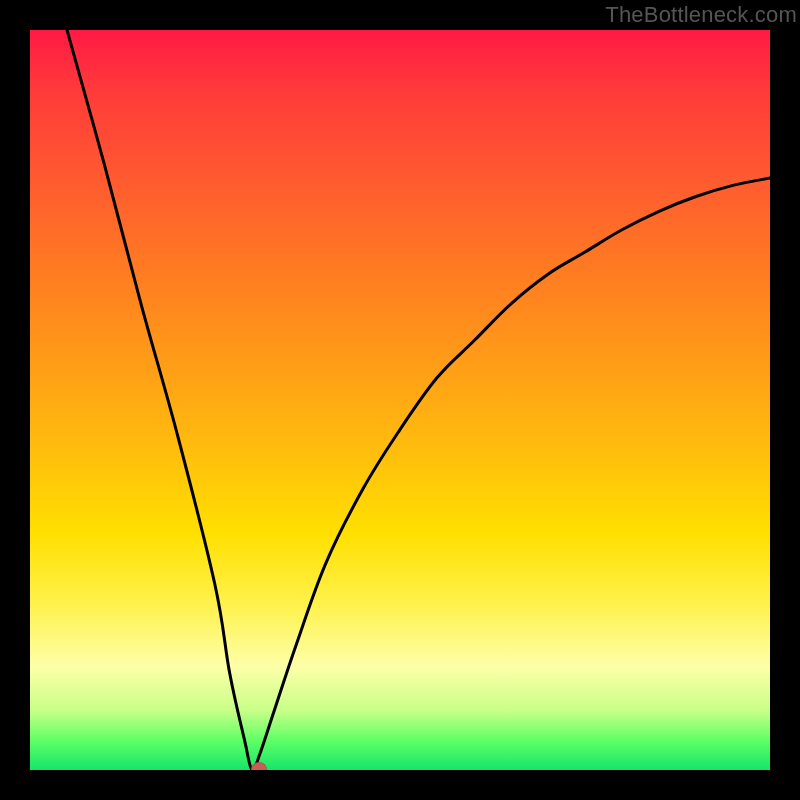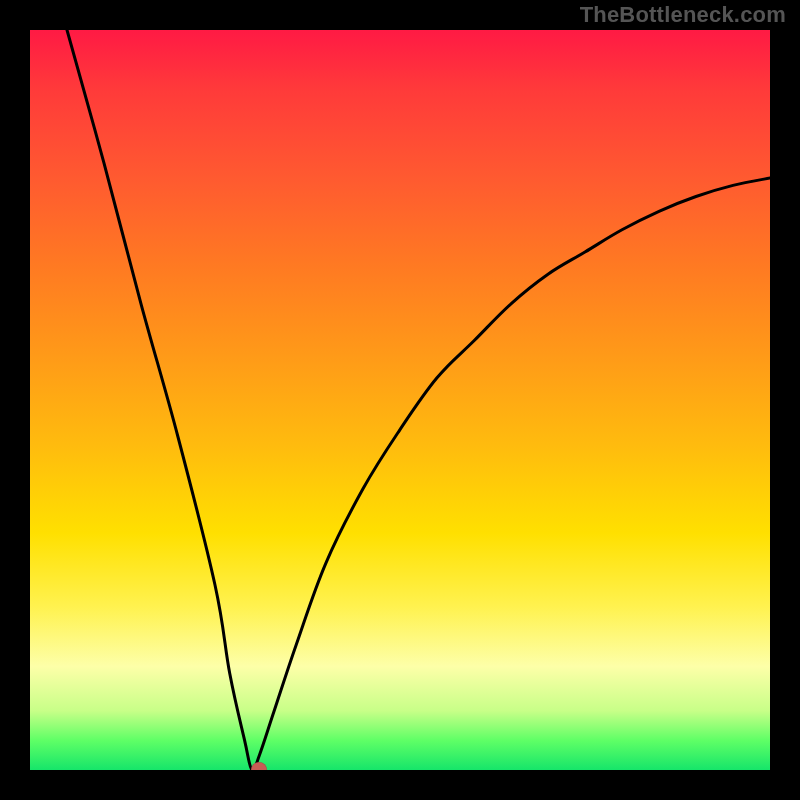--- a/index.html
+++ b/index.html
@@ -13,24 +13,24 @@
   }
   .frame {
     position: relative;
     width: 800px;
     height: 800px;
     background: #000;
   }
   .watermark {
     position: absolute;
     top: 2px;
-    right: 14px;
+    right: 3px;
     color: #555;
     font-size: 22px;
-    font-weight: 700;
+    font-weight: 400;
     letter-spacing: 0.2px;
     z-index: 5;
   }
   .plot-area {
     position: absolute;
     left: 30px;
     top: 30px;
     width: 740px;
     height: 740px;
     overflow: hidden;

